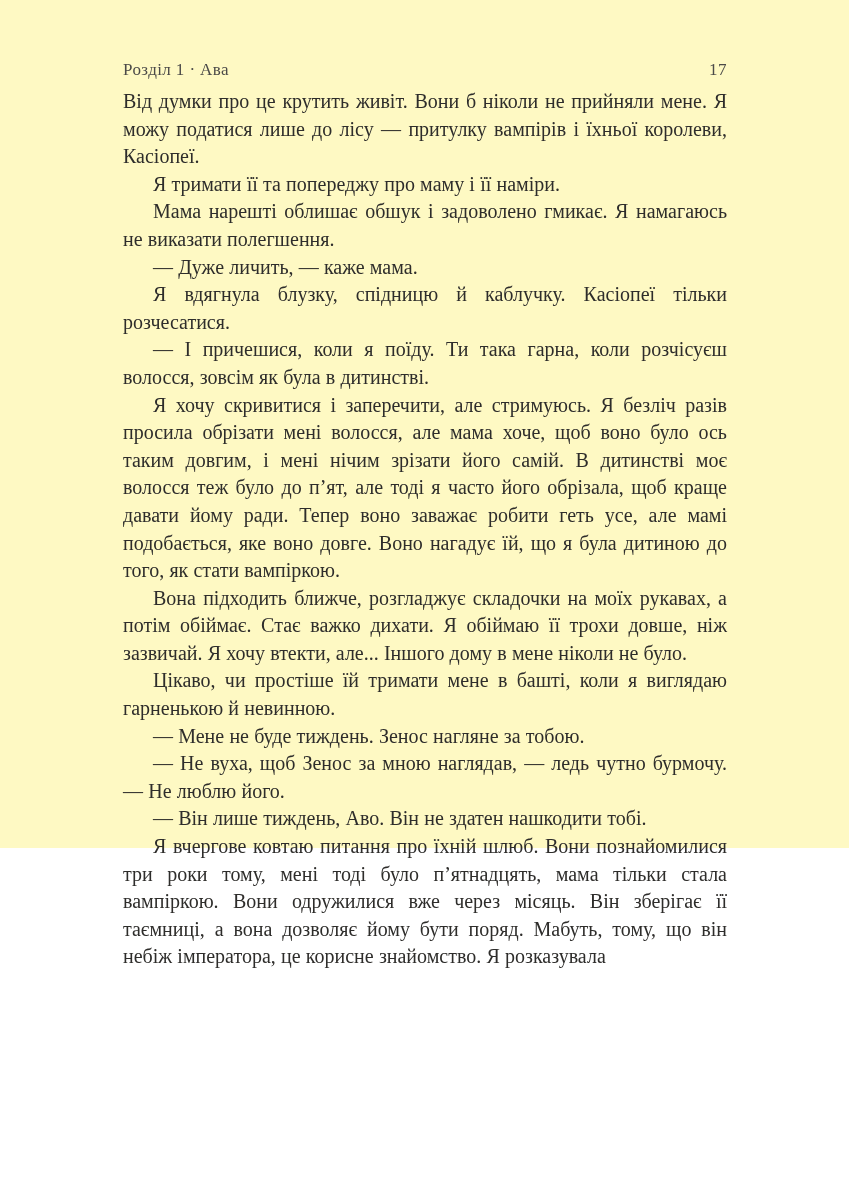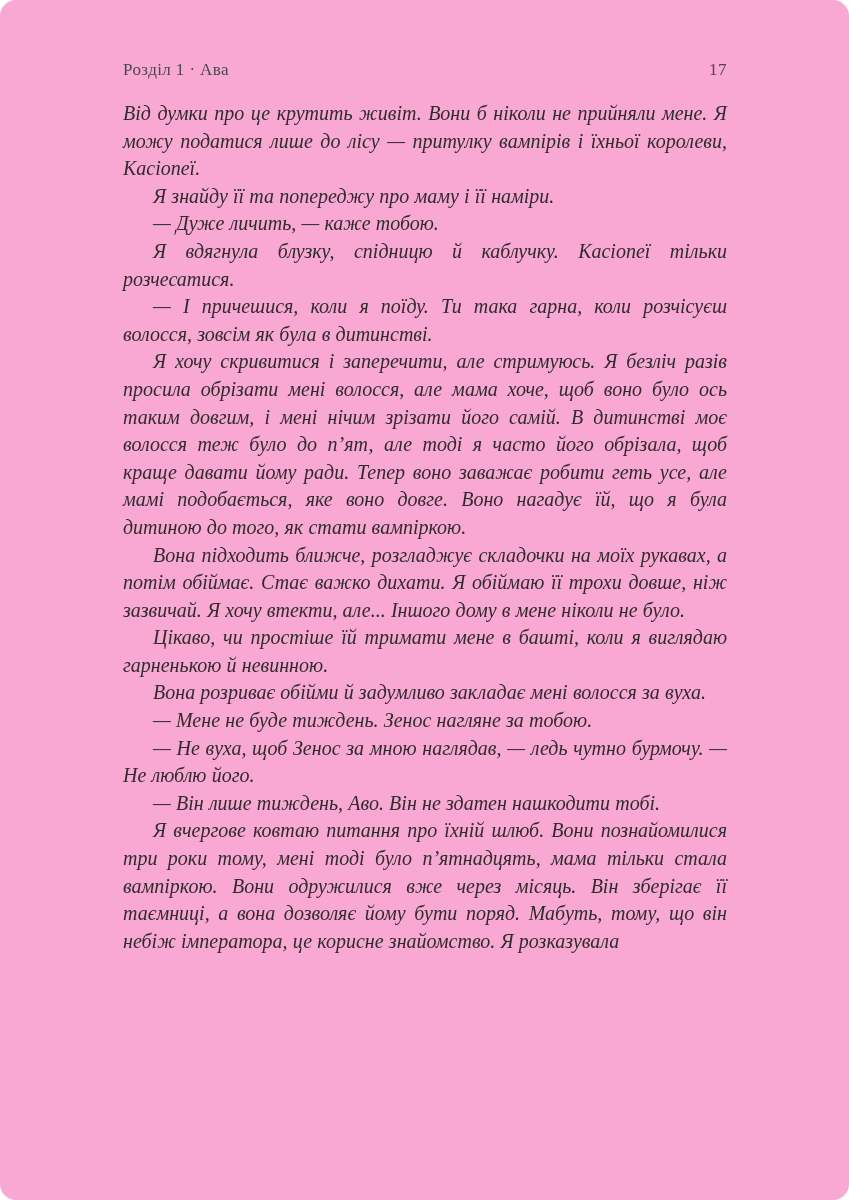--- a/index.html
+++ b/index.html
@@ -10,23 +10,22 @@
   body {
     width: 849px;
     height: 1200px;
     font-family: "Liberation Serif", "DejaVu Serif", serif;
     color: #2e2d2b;
     overflow: hidden;
   }
   .page {
     position: relative;
     width: 849px;
-    height: 1200px;
-    background: #f9a8d4;
-    border-radius: 16px;
+    height: 848px;
+    background: #fef9c3;
   }
   .running-head {
     position: absolute;
     top: 60px;
     left: 123px;
     width: 604px;
     display: flex;
     justify-content: space-between;
     align-items: baseline;
     font-size: 17px;
@@ -34,30 +33,29 @@
     letter-spacing: 0.4px;
   }
   .running-head .page-num {
     font-size: 17px;
     color: #4b4a48;
     letter-spacing: 0.5px;
     text-align: center;
   }
   .content {
     position: absolute;
-    top: 100px;
+    top: 88px;
     left: 123px;
     width: 604px;
     font-size: 20px;
     line-height: 27.6px;
     text-align: justify;
     hyphens: auto;
     -webkit-hyphens: auto;
     word-spacing: 0.2px;
-    font-style: italic;
   }
   .para {
     margin: 0;
     padding: 0;
     text-indent: 30px;
   }
   .para.no-indent {
     text-indent: 0;
   }
 </style>
@@ -66,27 +64,27 @@
 
 <div class="page">
 
   <div class="running-head">
     <span class="chapter">Розділ 1 · Ава</span>
     <span class="page-num">17</span>
   </div>
 
   <div class="content">
     <p class="para no-indent">Від думки про це крутить живіт. Вони б ніколи не прийняли мене. Я можу податися лише до лісу — притулку вампірів і їхньої королеви, Касіопеї.</p>
-    <p class="para">Я знайду її та попереджу про маму і її наміри.</p>
-    <p class="para">— Дуже личить, — каже тобою.</p>
+    <p class="para">Я тримати її та попереджу про маму і її наміри.</p>
+    <p class="para">Мама нарешті облишає обшук і задоволено гмикає. Я намагаюсь не виказати полегшення.</p>
+    <p class="para">— Дуже личить, — каже мама.</p>
     <p class="para">Я вдягнула блузку, спідницю й каблучку. Касіопеї тільки розчесатися.</p>
     <p class="para">— І причешися, коли я поїду. Ти така гарна, коли розчісуєш волосся, зовсім як була в дитинстві.</p>
     <p class="para">Я хочу скривитися і заперечити, але стримуюсь. Я безліч разів просила обрізати мені волосся, але мама хоче, щоб воно було ось таким довгим, і мені нічим зрізати його самій. В дитинстві моє волосся теж було до п’ят, але тоді я часто його обрізала, щоб краще давати йому ради. Тепер воно заважає робити геть усе, але мамі подобається, яке воно довге. Воно нагадує їй, що я була дитиною до того, як стати вампіркою.</p>
     <p class="para">Вона підходить ближче, розгладжує складочки на моїх рукавах, а потім обіймає. Стає важко дихати. Я обіймаю її трохи довше, ніж зазвичай. Я хочу втекти, але... Іншого дому в мене ніколи не було.</p>
     <p class="para">Цікаво, чи простіше їй тримати мене в башті, коли я виглядаю гарненькою й невинною.</p>
-    <p class="para">Вона розриває обійми й задумливо закладає мені волосся за вуха.</p>
     <p class="para">— Мене не буде тиждень. Зенос нагляне за тобою.</p>
     <p class="para">— Не вуха, щоб Зенос за мною наглядав, — ледь чутно бурмочу. — Не люблю його.</p>
     <p class="para">— Він лише тиждень, Аво. Він не здатен нашкодити тобі.</p>
     <p class="para">Я вчергове ковтаю питання про їхній шлюб. Вони познайомилися три роки тому, мені тоді було п’ятнадцять, мама тільки стала вампіркою. Вони одружилися вже через місяць. Він зберігає її таємниці, а вона дозволяє йому бути поряд. Мабуть, тому, що він небіж імператора, це корисне знайомство. Я розказувала</p>
   </div>
 
 </div>
 
 </body></html>

